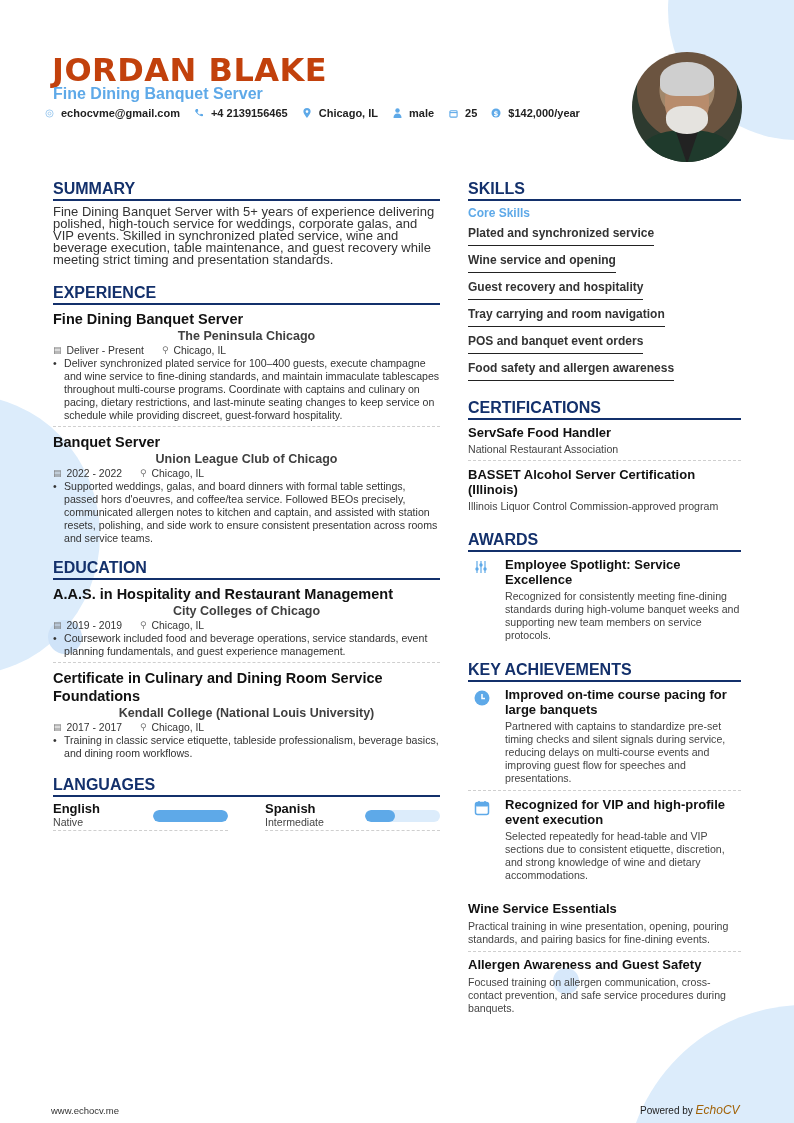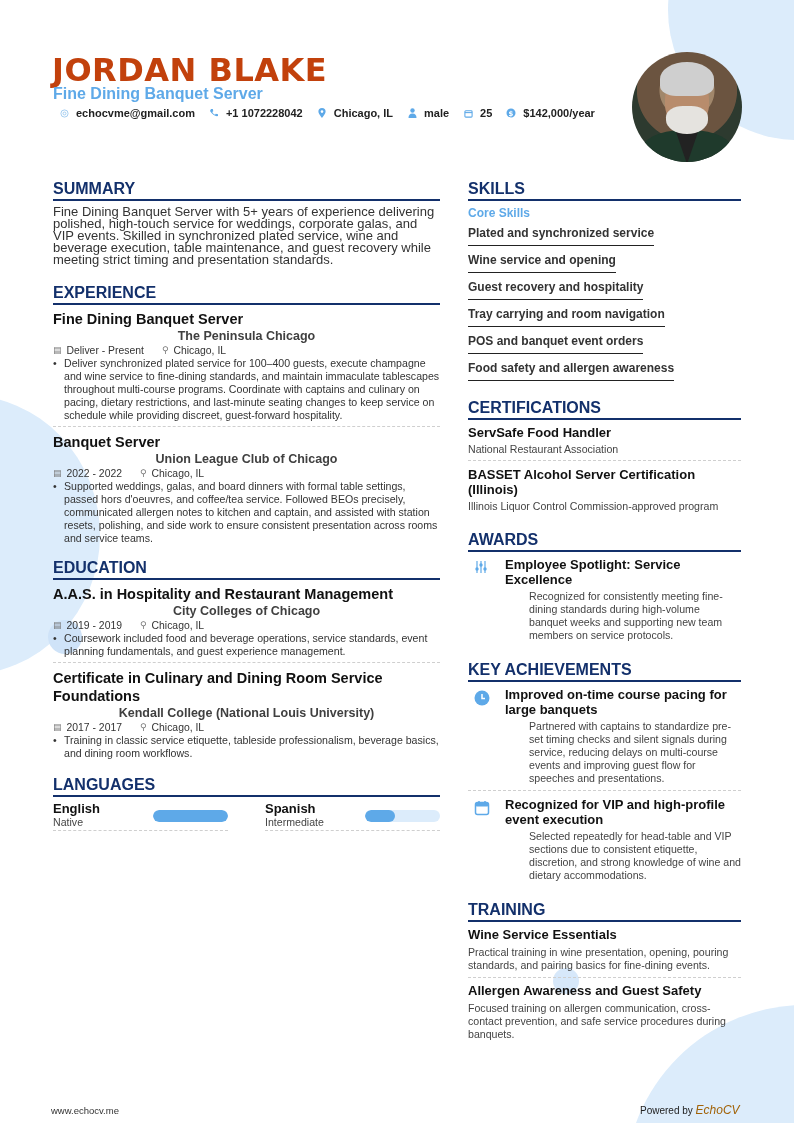--- a/index.html
+++ b/index.html
@@ -11,21 +11,21 @@
   .deco-left { left: -170px; top: 395px; width: 270px; height: 280px; }
   .deco-small-left { left: 48px; top: 620px; width: 34px; height: 34px; background: #cfe3f8; }
   .deco-bottom-right { left: 625px; top: 1005px; width: 360px; height: 360px; }
   .deco-small-mid { left: 553px; top: 968px; width: 26px; height: 26px; background: #d7e8fa; }
 
   .page { position: relative; z-index: 1; }
 
   
   .name { position: absolute; left: 52px; top: 51px; font-size: 32px; font-weight: 700; letter-spacing: 0.5px; color: #c2410c; font-family: "DejaVu Sans", sans-serif; }
   .title { position: absolute; left: 53px; top: 85px; font-size: 16px; font-weight: 700; color: #5ea9e8; }
-  .contacts { position: absolute; left: 59px; top: 107px; display: flex; align-items: center; font-size: 11px; font-weight: 700; color: #222; }
+  .contacts { position: absolute; left: 44px; top: 107px; display: flex; align-items: center; font-size: 11px; font-weight: 700; color: #222; }
   .contact { display: flex; align-items: center; margin-right: 14px; }
   .contact .ic { width: 10px; height: 10px; margin-right: 7px; display: inline-flex; align-items: center; justify-content: center; color: #5ea9e8; }
   .photo { position: absolute; left: 632px; top: 52px; width: 110px; height: 110px; border-radius: 50%; overflow: hidden; background: radial-gradient(circle at 50% 35%, #d8cfc5 0 18%, #a1876b 19% 30%, #6b5440 31% 55%, #2d3a2f 56%); }
   .photo .hair { position: absolute; left: 28px; top: 10px; width: 54px; height: 34px; border-radius: 50% 50% 30% 30%; background: #cfcfcf; }
   .photo .face { position: absolute; left: 33px; top: 24px; width: 44px; height: 52px; border-radius: 45%; background: #b88c6c; }
   .photo .beard { position: absolute; left: 34px; top: 54px; width: 42px; height: 28px; border-radius: 40% 40% 50% 50%; background: #e5e3df; }
   .photo .jacket { position: absolute; left: 8px; top: 78px; width: 94px; height: 50px; border-radius: 45% 45% 0 0; background: #1f3a2c; }
   .photo .shirt { position: absolute; left: 44px; top: 80px; width: 22px; height: 32px; background: #222; clip-path: polygon(0 0,100% 0,50% 100%); }
 
   
@@ -55,21 +55,21 @@
   .skill-sub { font-size: 12px; font-weight: 700; color: #5ea9e8; line-height: 15px; margin-bottom: 2px; }
   .skill { display: inline-block; font-size: 12px; font-weight: 700; color: #333; border-bottom: 1.5px solid #222; padding-bottom: 4px; margin-bottom: 4px; line-height: 15px; }
 
   .cert-title { font-size: 13px; font-weight: 700; color: #111; line-height: 15px; }
   .cert-sub { font-size: 10.6px; color: #444; line-height: 13px; margin-top: 3px; }
 
   .ach { display: flex; padding-bottom: 5px; }
   .ach.divided { border-bottom: 1px dashed #cfcfcf; margin-bottom: 6px; }
   .ach-ic { width: 37px; flex: none; padding-top: 3px; padding-left: 6px; color: #5ea9e8; }
   .ach-title { font-size: 13px; font-weight: 700; color: #111; line-height: 15px; }
-  .ach-desc { font-size: 10.6px; color: #444; line-height: 13px; margin-top: 3px; margin-left: 24px; }
+  .ach-desc { font-size: 10.6px; color: #444; line-height: 13px; margin-top: 3px; }
 
   .train { padding-bottom: 5px; }
   .train.divided { border-bottom: 1px dashed #cfcfcf; margin-bottom: 5px; }
   .train-title { font-size: 13px; font-weight: 700; color: #111; line-height: 16px; }
   .train-desc { font-size: 10.6px; color: #444; line-height: 13px; margin-top: 3px; }
 
   .footer-left { position: absolute; left: 51px; top: 1105px; font-size: 9.5px; color: #333; }
   .footer-right { position: absolute; left: 640px; top: 1103px; font-size: 10px; color: #222; }
   .footer-right .brand { font-size: 12px; color: #a16207; font-style: italic; }
 </style>
@@ -96,21 +96,21 @@
           </svg>
       </span>
       <span>echocvme@gmail.com</span>
     </div>
     <div class="contact">
       <span class="ic">
         <svg width="10" height="10" viewBox="0 0 10 10">
             <path d="M2 1 L3.8 1 L4.3 3.2 L3.2 4 Q4.2 6 6 6.8 L6.8 5.7 L9 6.2 L9 8 Q5 9 1 3 Z" fill="#5ea9e8"></path>
           </svg>
       </span>
-      <span>+1 1072228042</span>
+      <span>+4 2139156465</span>
     </div>
     <div class="contact">
       <span class="ic">
         <svg width="8" height="10" viewBox="0 0 8 10">
             <path d="M4 0 A3.6 3.6 0 0 1 7.6 3.6 C7.6 6 4 10 4 10 C4 10 0.4 6 0.4 3.6 A3.6 3.6 0 0 1 4 0 Z" fill="#5ea9e8"></path>
             <circle cx="4" cy="3.6" r="1.3" fill="#fff"></circle>
           </svg>
       </span>
       <span>Chicago, IL</span>
     </div>
@@ -330,21 +330,20 @@
             </svg>
         </div>
         <div>
           <div class="ach-title">Recognized for VIP and high-profile event execution</div>
           <div class="ach-desc">Selected repeatedly for head-table and VIP sections due to consistent etiquette, discretion, and strong knowledge of wine and dietary accommodations.</div>
         </div>
       </div>
     </section>
 
     <section>
-      <h2 class="section-title">TRAINING</h2>
       <div class="train divided">
         <div class="train-title">Wine Service Essentials</div>
         <div class="train-desc">Practical training in wine presentation, opening, pouring standards, and pairing basics for fine-dining events.</div>
       </div>
       <div class="train">
         <div class="train-title">Allergen Awareness and Guest Safety</div>
         <div class="train-desc">Focused training on allergen communication, cross-contact prevention, and safe service procedures during banquets.</div>
       </div>
     </section>
   </div>

